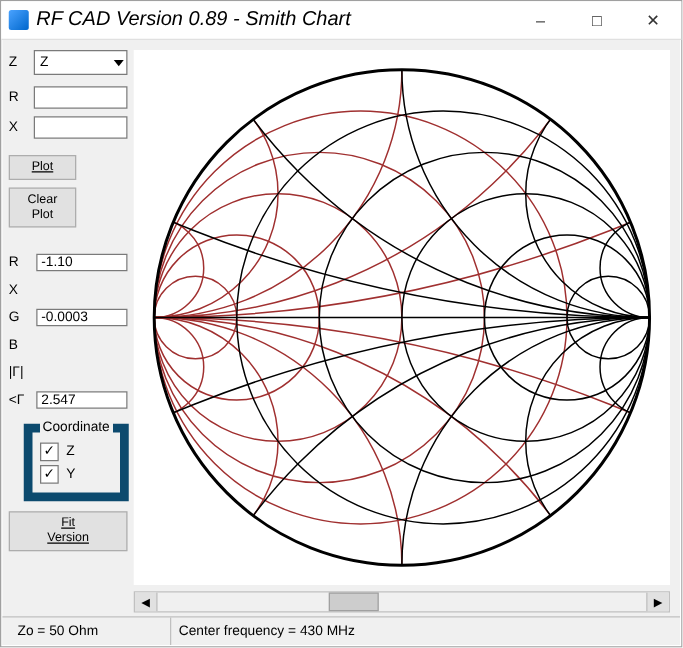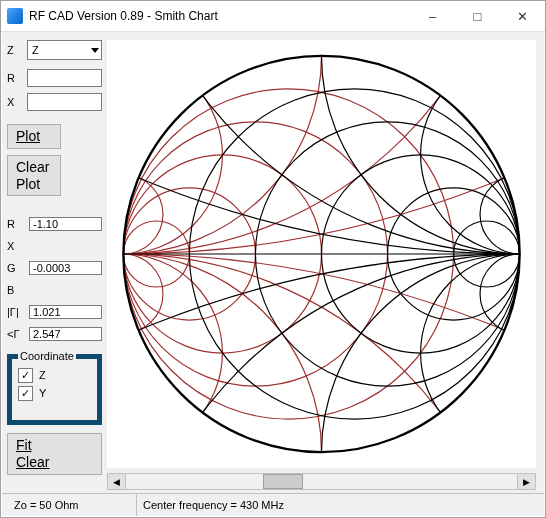--- a/index.html
+++ b/index.html
@@ -26,21 +26,22 @@
     border-bottom: 1px solid #e0e0e0;
   }
   .title-icon {
     width: 16px; height:16px;
     margin: 0 6px;
     background: linear-gradient(135deg,#4aa3ff,#0066cc);
     border-radius:2px;
   }
   .title-text {
     flex: 1;
-    font-size: 12px;
+    font-size: 16px;
+    font-style: italic;
   }
   .win-btns {
     display: flex;
   }
   .win-btn {
     width: 45px;
     height: 29px;
     display: flex;
     align-items: center;
     justify-content: center;
@@ -69,35 +70,35 @@
   }
   .sel .tri {
     width:0;height:0;border-left:4px solid transparent;border-right:4px solid transparent;border-top:5px solid #000;
   }
   .txtin {
     flex:1; height:18px; background:#fff; border:1px solid #7a7a7a;
     padding:0 3px; box-sizing:border-box;
   }
   .btn {
     background:#e1e1e1; border:1px solid #adadad;
-    padding:3px 8px; font-size:14px; 
+    padding:3px 8px; font-size:10px; text-align:center;
     min-width:36px; line-height:1.2;
   }
 
   .readout-row {
     display:flex; align-items:center; height:20px; margin-bottom:2px;
   }
   .readout-row .rl { width:22px; }
   .readout-row .rv {
     flex:1; background:#fff; border:1px solid #7a7a7a; height:14px;
     padding:0 3px; display:flex; align-items:center; box-sizing:border-box;
   }
 
   fieldset.coord {
-    border:5px solid #0c4a6e; padding:4px 6px 18px 6px; margin:6px 0 0 0;
+    border:7px solid #0c4a6e; padding:4px 6px 6px 6px; margin:6px 0 0 12px;
   }
   fieldset.coord legend { font-size:11px; padding:0 2px; }
   .chk { display:flex; align-items:center; gap:6px; height:18px; }
   .chkbox {
     width:13px; height:13px; border:1px solid #7a7a7a; background:#fff;
     display:flex; align-items:center; justify-content:center; font-size:10px;
     line-height:1;
   }
   .chkbox.checked::before { content:"✓"; color:#000; font-size:11px; }
 
@@ -194,42 +195,41 @@
       </div>
       <div class="readout-row">
         <div class="rl">G</div>
         <div class="rv">-0.0003</div>
       </div>
       <div class="readout-row">
         <div class="rl">B</div>
       </div>
       <div class="readout-row">
         <div class="rl">|Γ|</div>
-        <div class="rv">1.021</div>
       </div>
       <div class="readout-row">
         <div class="rl">&lt;Γ</div>
         <div class="rv">2.547</div>
       </div>
 
       <fieldset class="coord">
         <legend>Coordinate</legend>
         <div class="chk">
           <span class="chkbox checked"></span>
           <span>Z</span>
         </div>
         <div class="chk">
           <span class="chkbox checked"></span>
           <span>Y</span>
         </div>
       </fieldset>
 
       <div style="height:8px"></div>
       <div class="btn" style="text-decoration:underline; white-space:pre-line;">Fit
-Clear</div>
+Version</div>
 
     </div>
 
     <div class="chart-area">
       <svg id="smith-svg" width="100%" height="100%" viewBox="-1.08 -1.08 2.16 2.16" preserveAspectRatio="xMidYMid meet">
         <defs>
             <clipPath id="unit">
               <circle cx="0" cy="0" r="1"></circle>
             </clipPath>
           </defs>

